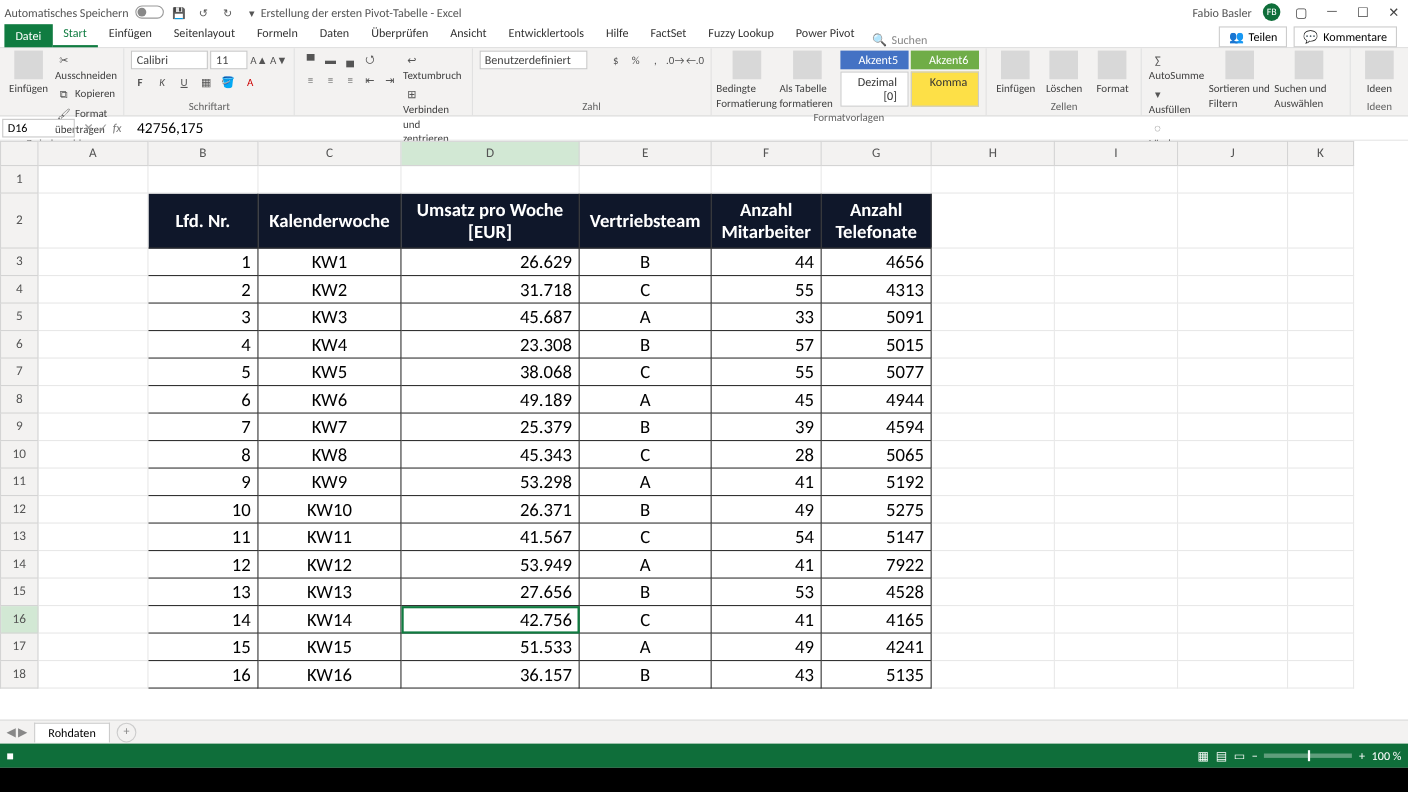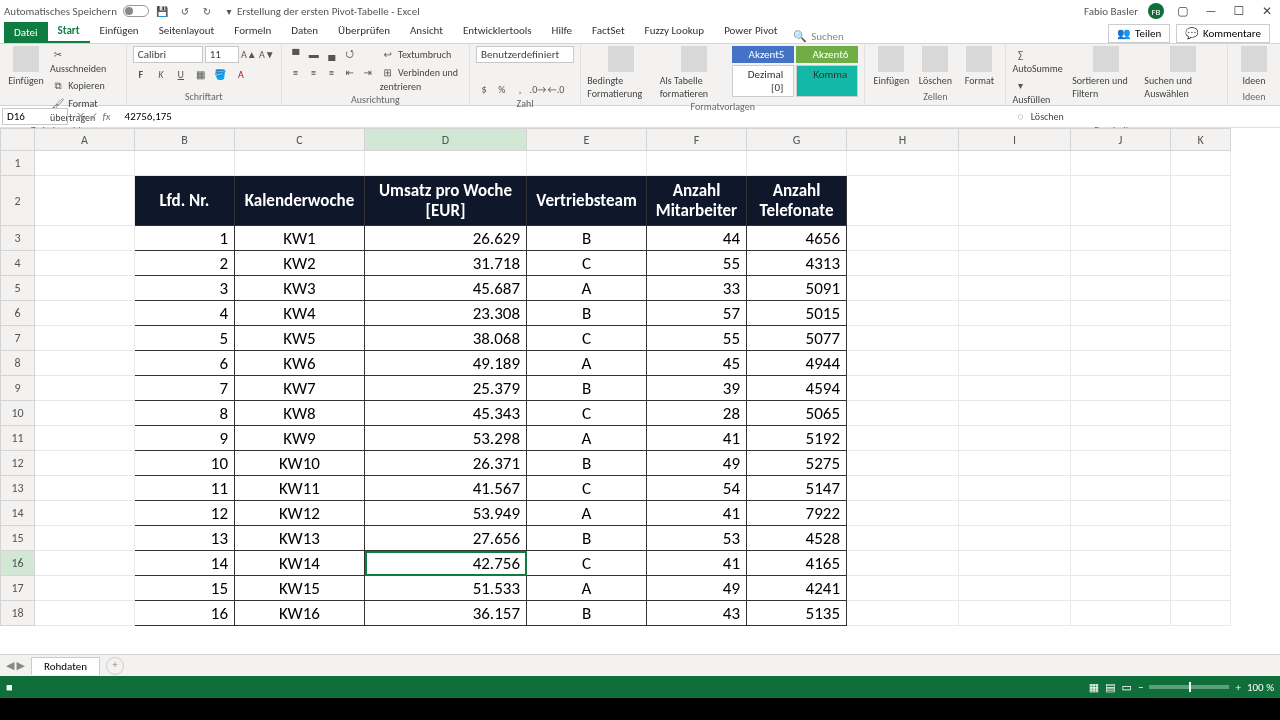--- a/index.html
+++ b/index.html
@@ -12,21 +12,21 @@
   .titlebar .right { display: flex; align-items: center; gap: 10px; }
   .autosave-toggle { width: 26px; height: 12px; border: 1px solid #999; border-radius: 6px; position: relative; background: #fff; }
   .autosave-toggle::after { content:""; position:absolute; left:1px; top:1px; width:8px; height:8px; border-radius:50%; background:#888; }
   .user-badge { width:16px; height:16px; border-radius:50%; background:#0f6e3a; color:#fff; font-size:9px; display:flex; align-items:center; justify-content:center; }
   .win-btn { width:18px; height:14px; font-size:12px; color:#444; display:inline-flex; align-items:center; justify-content:center; }
 
   
   .tabs { height: 22px; display:flex; align-items:flex-end; font-size:11px; padding-left:4px; gap:0; border-bottom:1px solid #d4d4d4; }
   .tab { padding: 4px 10px; color:#333; cursor:default; }
   .tab.file { background:#107c41; color:#fff; }
-  .tab.active { border-bottom:2px solid #107c41; color:#107c41; font-weight:700; }
+  .tab.active { border-bottom:2px solid #107c41; color:#107c41; font-weight:400; }
   .tab-search { margin-left:6px; color:#888; display:flex; align-items:center; gap:4px; }
   .tabs .spacer { flex:1; }
   .tab-right { display:flex; gap:6px; padding-right:10px; }
   .tab-right .btn { border:1px solid #ccc; padding:2px 8px; font-size:11px; display:flex; align-items:center; gap:4px; }
 
   
   .ribbon { height:62px; background:#f3f2f1; display:flex; border-bottom:1px solid #d4d4d4; font-size:10px; color:#444; }
   .ribbon-group { border-right:1px solid #e1e1e1; padding:2px 6px 0 6px; display:flex; flex-direction:column; justify-content:space-between; }
   .ribbon-group .label { text-align:center; font-size:10px; color:#666; padding-bottom:2px; }
   .rg-body { display:flex; align-items:flex-start; gap:4px; flex:1; }
@@ -39,21 +39,21 @@
   .style-row { display:flex; gap:2px; }
   .font-select { border:1px solid #c8c8c8; background:#fff; padding:1px 14px 1px 4px; font-size:11px; min-width:70px; }
   .font-size-select { border:1px solid #c8c8c8; background:#fff; padding:1px 10px 1px 4px; font-size:11px; width:34px; }
   .mini-btn { width:16px; height:16px; font-size:10px; color:#555; display:inline-flex; align-items:center; justify-content:center; }
 
   
   .formula-row { height:22px; display:flex; align-items:center; border-bottom:1px solid #e1e1e1; background:#fff; }
   .name-box { width:66px; border:1px solid #c8c8c8; margin-left:2px; padding:1px 4px; font-size:11px; }
   .fx-btns { display:flex; gap:4px; padding:0 8px; color:#999; font-size:11px; }
   .fx-label { font-style:italic; color:#777; font-size:11px; }
-  .formula-input { flex:1; font-size:11px; padding-left:6px; }
+  .formula-input { flex:1; font-size:14px; padding-left:6px; }
 
   
   .grid-wrap { position:relative; height:526px; overflow:hidden; background:#fff; }
   table.grid { border-collapse:collapse; table-layout:fixed; font-size:15px; }
   table.grid col.rowhdr { width:34px; }
   table.grid th.colhdr, table.grid td.rowhdr { background:#f3f2f1; border:1px solid #d4d4d4; font-weight:normal; font-size:12px; color:#555; text-align:center; }
   table.grid th.colhdr { height:22px; }
   table.grid td.rowhdr { width:34px; }
   table.grid td.cell { border:1px solid #e8e8e8; height:25px; padding:0 6px; font-size:17px; }
   table.grid th.colhdr.sel { background:#d2e8d4; }
@@ -198,21 +198,21 @@
       </div>
       <div class="rg-col">
         <span><span class="mini-btn">↩</span> <span>Textumbruch</span></span>
         <span><span class="mini-btn">⊞</span> <span>Verbinden und zentrieren</span></span>
       </div>
     </div>
     <div class="label">Ausrichtung</div>
   </div>
 
   <div class="ribbon-group">
-    <div class="rg-body" style="flex-direction:column; gap:18px;justify-content:center;">
+    <div class="rg-body" style="flex-direction:row; gap:18px;justify-content:center;">
       <span class="font-select" style="min-width:90px;">Benutzerdefiniert</span>
       <div style="display:flex; gap:2px;">
         <span class="mini-btn">$</span>
         <span class="mini-btn">%</span>
         <span class="mini-btn">,</span>
         <span class="mini-btn">.0→</span>
         <span class="mini-btn">←.0</span>
       </div>
     </div>
     <div class="label">Zahl</div>
@@ -228,21 +228,21 @@
           <span class="ico"></span>
           <span>Als Tabelle formatieren</span>
         </div>
       <div class="rg-col" style="gap:2px;">
         <div class="style-row">
           <span class="style-chip a5">Akzent5</span>
           <span class="style-chip a6">Akzent6</span>
         </div>
         <div class="style-row">
           <span class="style-chip" style="background:#fff;color:#333;border:1px solid #ccc;">Dezimal [0]</span>
-          <span class="style-chip" style="background:#14b8a6;color:#333;border:1px solid #ccc;">Komma</span>
+          <span class="style-chip" style="background:#fde047;color:#333;border:1px solid #ccc;">Komma</span>
         </div>
       </div>
     </div>
     <div class="label">Formatvorlagen</div>
   </div>
 
   <div class="ribbon-group">
     <div class="rg-body">
       <div class="btn32">
           <span class="ico"></span>

